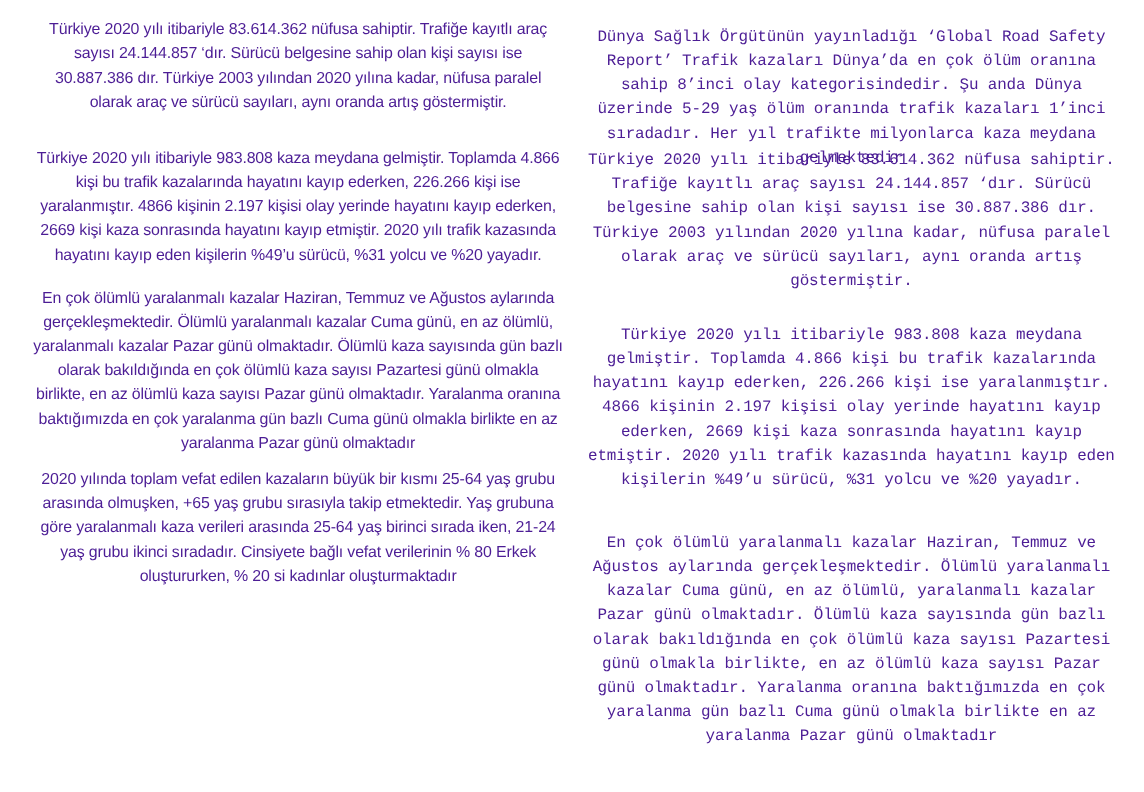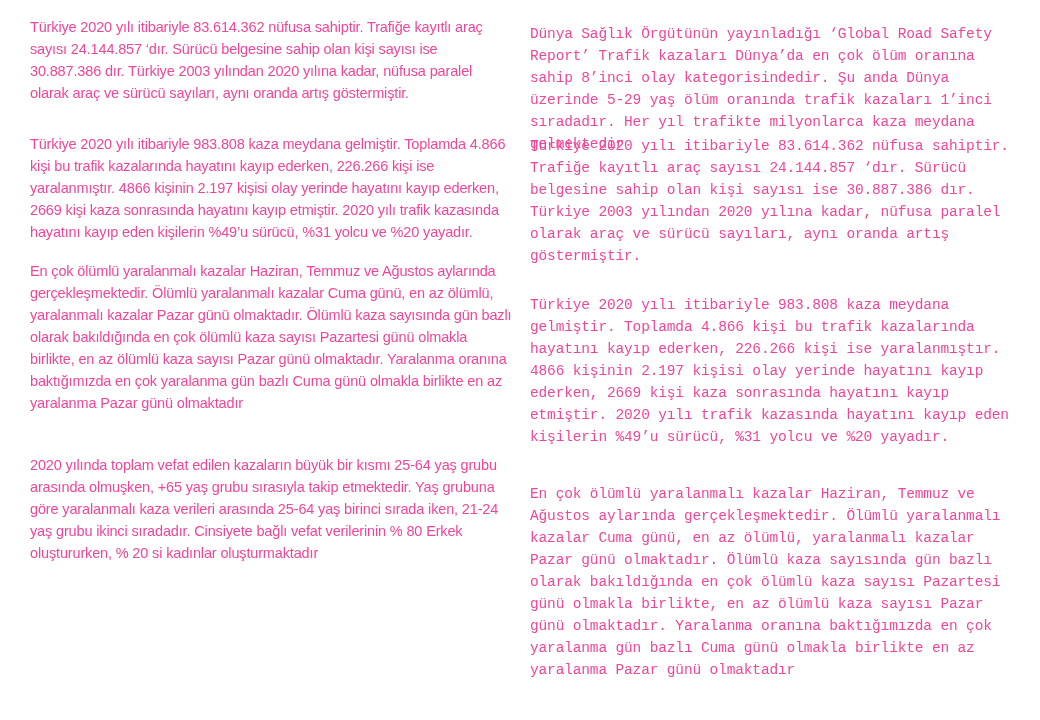--- a/index.html
+++ b/index.html
@@ -12,32 +12,32 @@
     height: 720px;
     background: #ffffff;
     overflow: hidden;
     font-family: "Liberation Sans", "DejaVu Sans", sans-serif;
   }
   .para {
     position: absolute;
     font-size: 14.5px;
     line-height: 22px;
     letter-spacing: -0.15px;
-    color: #ec4899;
+    color: #4c1d95;
     font-weight: 400;
-    text-align: left;
+    text-align: center;
     white-space: normal;
   }
   .col-left .para  { left: 30px;  width: 482px; }
   .col-right .para { left: 530px; width: 488px; font-family: Liberation Mono, monospace; }
 
   .pos-l1 { top: 16px; }
   .pos-l2 { top: 133px; }
   .pos-l3 { top: 260px; }
-  .pos-l4 { top: 454px; }
+  .pos-l4 { top: 425px; }
 
   .pos-r1 { top: 23px; }
   .pos-r2 { top: 135px; }
   .pos-r3 { top: 294px; }
   .pos-r4 { top: 483px; }
 </style>
 </head>
 <body>
 
 <div class="slide">

